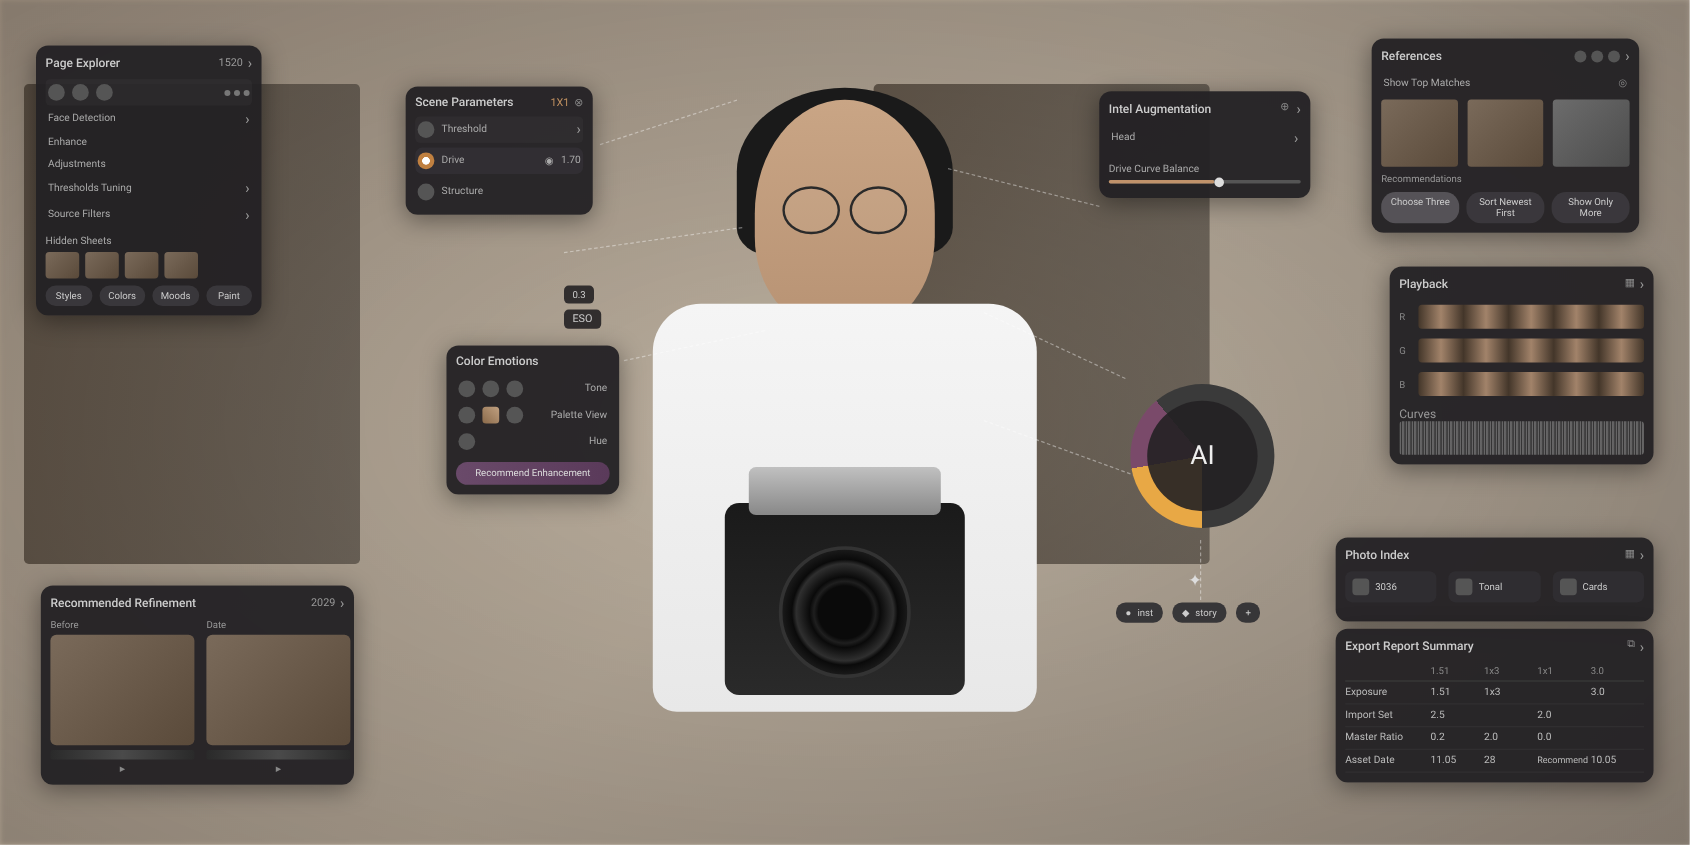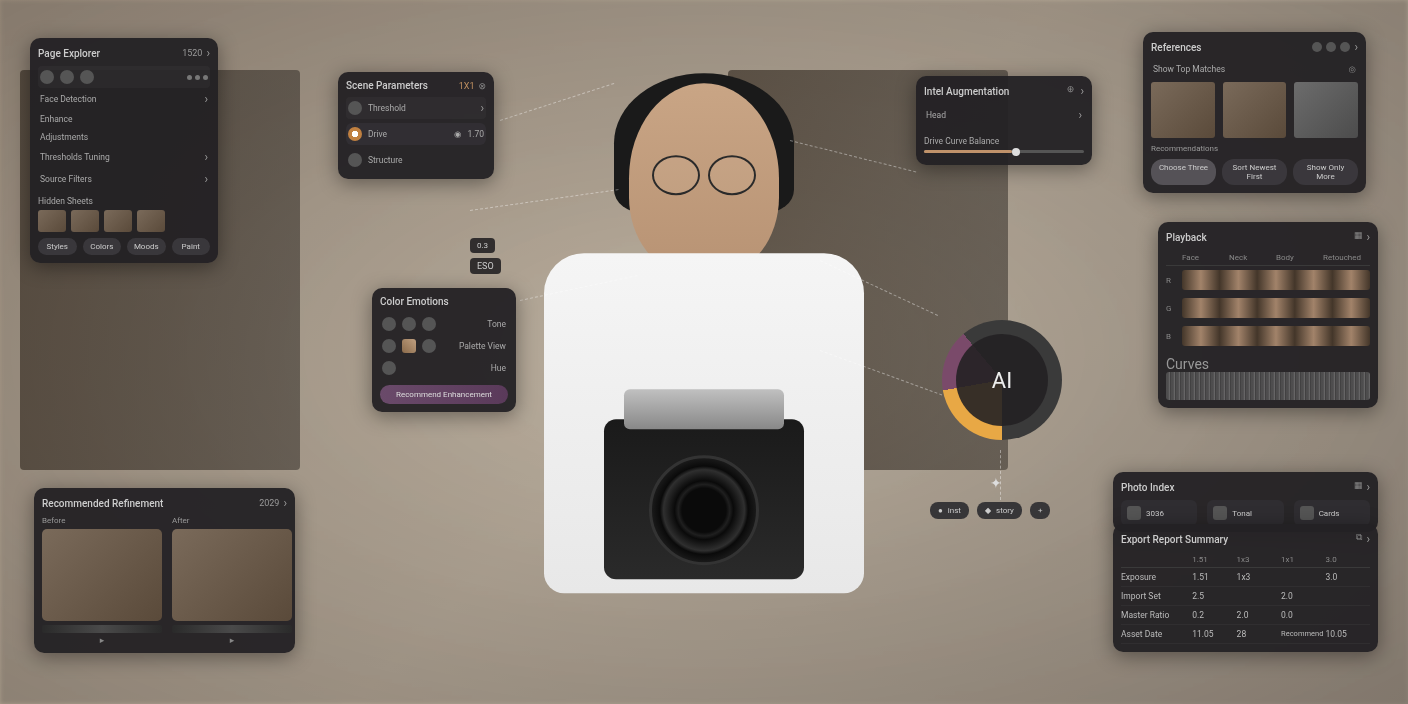--- a/index.html
+++ b/index.html
@@ -253,21 +253,21 @@
     </span>
   </div>
   <div style="display:flex;gap:10px;margin-top:4px">
     <div style="flex:1">
       <div style="font-size:8px;color:#999;margin-bottom:4px">Before</div>
       <div class="thumb xl"></div>
       <div class="strip"></div>
       <div style="text-align:center;color:#888;margin-top:2px">▸</div>
     </div>
     <div style="flex:1">
-      <div style="font-size:8px;color:#999;margin-bottom:4px">After</div>
+      <div style="font-size:8px;color:#999;margin-bottom:4px">Date</div>
       <div class="thumb xl"></div>
       <div class="strip"></div>
       <div style="text-align:center;color:#888;margin-top:2px">▸</div>
     </div>
   </div>
 </div>
 
 <div class="panel" style="right:42px;top:32px;width:223px">
   <div class="panel-header">
     <span class="panel-title">References</span>
@@ -296,43 +296,37 @@
 </div>
 
 <div class="panel" style="right:30px;top:222px;width:220px">
   <div class="panel-header">
     <span class="panel-title">Playback</span>
     <span style="display:flex;gap:4px">
         <span style="color:#888">▦</span>
         <span class="chevron">›</span>
       </span>
   </div>
-  <div class="table-head" style="padding-left:16px">
-    <span class="tcell">Face</span>
-    <span class="tcell">Neck</span>
-    <span class="tcell">Body</span>
-    <span class="tcell">Retouched</span>
-  </div>
   <div style="display:flex;align-items:center;gap:6px">
       <span style="font-size:8px;color:#888;width:10px">R</span>
       <div class="wave-block" style="flex:1"></div>
     </div>
   <div style="display:flex;align-items:center;gap:6px">
       <span style="font-size:8px;color:#888;width:10px">G</span>
       <div class="wave-block" style="flex:1"></div>
     </div>
   <div style="display:flex;align-items:center;gap:6px">
       <span style="font-size:8px;color:#888;width:10px">B</span>
       <div class="wave-block" style="flex:1"></div>
     </div>
-  <div style="font-size:14px;color:#999;margin-top:6px">Curves</div>
+  <div style="font-size:10px;color:#999;margin-top:6px">Curves</div>
   <div class="spectrum"></div>
 </div>
 
-<div class="panel" style="right:30px;top:472px;width:265px;padding-bottom:6px">
+<div class="panel" style="right:30px;top:448px;width:265px;padding-bottom:16px">
   <div class="panel-header">
     <span class="panel-title">Photo Index</span>
     <span style="display:flex;gap:4px">
         <span style="color:#888">▦</span>
         <span class="chevron">›</span>
       </span>
   </div>
   <div style="display:flex;gap:10px;margin-top:4px">
     <div class="chip" style="flex:1;background:rgba(50,48,52,0.7);border-radius:6px;padding:6px">
         <span class="icon-sq"></span>

